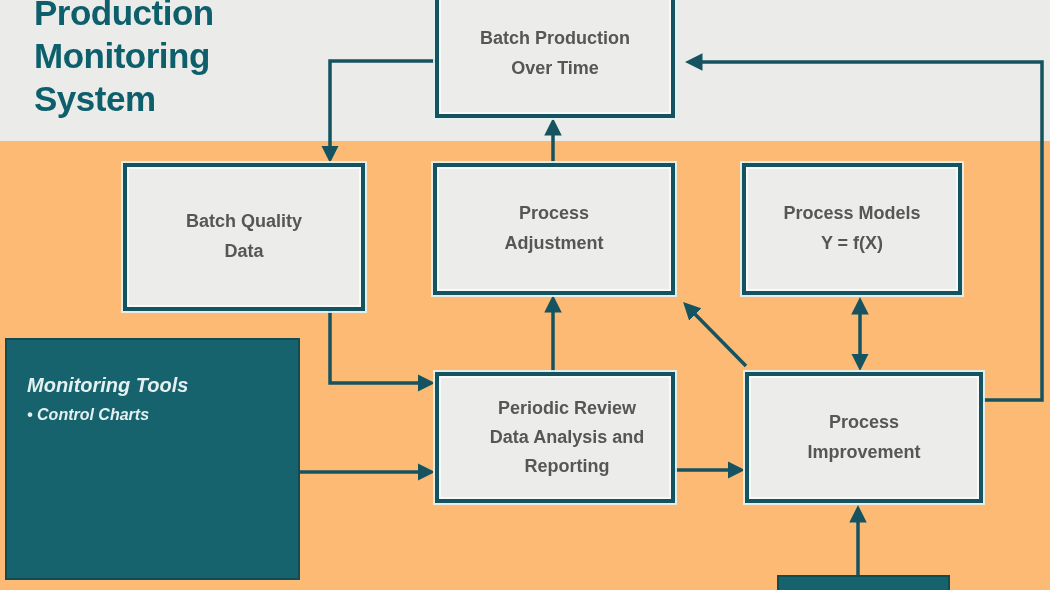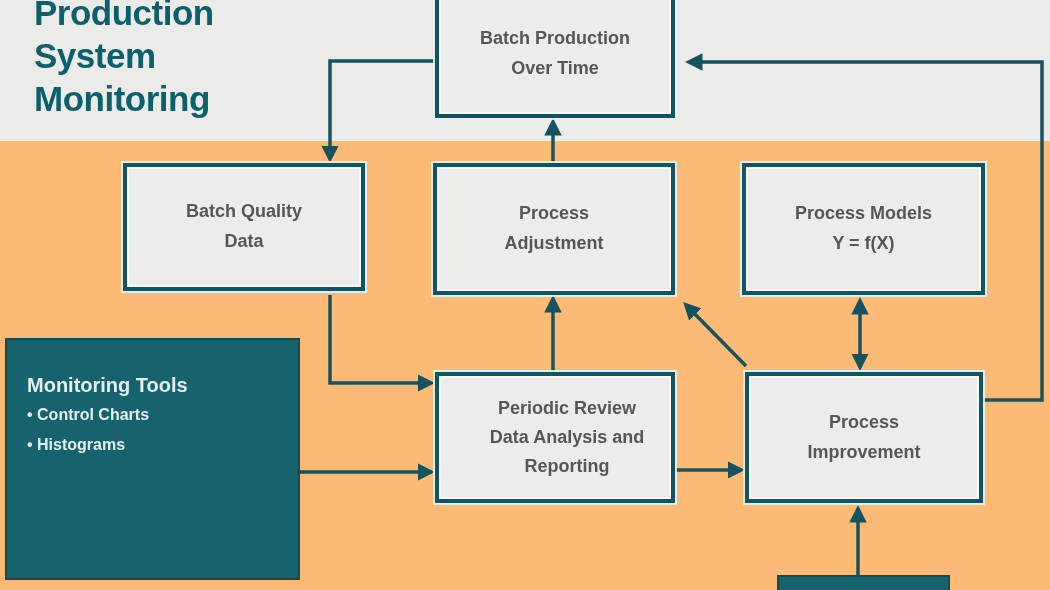--- a/index.html
+++ b/index.html
@@ -24,30 +24,30 @@
     background:#ececeb;border:4px solid #14535f;
     box-shadow:0 0 0 2px rgba(225,243,244,0.9), inset 0 0 0 2px rgba(250,253,253,0.85);
     display:flex;align-items:center;justify-content:center;
     text-align:center;
   }
   .node .lbl{
     white-space:pre-line;color:#565656;font-size:18px;font-weight:600;
     line-height:1.65;
   }
   .node.batch-production{left:435px;top:-10px;width:240px;height:128px;}
-  .node.batch-quality{left:123px;top:163px;width:242px;height:128px;}
+  .node.batch-quality{left:123px;top:163px;width:242px;height:148px;}
   .node.process-adjustment{left:433px;top:163px;width:242px;height:132px;}
-  .node.process-models{left:742px;top:163px;width:243px;height:132px;}
+  .node.process-models{left:742px;top:163px;width:220px;height:132px;}
   .node.periodic-review{left:435px;top:372px;width:240px;height:131px;padding-left:24px;}
   .node.periodic-review .lbl{line-height:1.6;}
   .node.process-improvement{left:745px;top:372px;width:238px;height:131px;}
   .tools-box{
     position:absolute;left:5px;top:338px;width:295px;height:242px;z-index:2;
     box-sizing:border-box;background:#16626d;border:2px solid #114c55;
-    color:#e4f0f0;padding:30px 0 0 20px;
+    color:#e4f0f0;padding:30px 0 0 20px;font-style:italic;
   }
   .tools-box .tools-heading{
     font-size:20px;font-weight:bold;line-height:30px;
   }
   .tools-box ul{list-style:none;margin:0;padding:0;}
   .tools-box li{
     font-size:16px;font-weight:bold;line-height:30px;
   }
   .tools-box li::before{content:"\2022\00a0";}
   .offscreen-node{
@@ -57,22 +57,22 @@
 </style>
 </head>
 <body>
 
 <div id="stage">
 
   <div class="top-band"></div>
 
   <div class="diagram-title">
     <span>Production</span>
+    <span>Monitoring</span>
     <span>System</span>
-    <span>Monitoring</span>
   </div>
 
   <svg class="connectors" width="1050" height="590" viewBox="0 0 1050 590">
     <defs>
       <marker id="arrow" viewBox="0 0 10 10" refX="6" refY="5" markerWidth="5" markerHeight="5" orient="auto-start-reverse">
         <path d="M0,0 L10,5 L0,10 Z" fill="#14535f"></path>
       </marker>
     </defs>
     <g fill="none" stroke="#14535f" stroke-width="3.5">
       <path d="M437,61 H330 V156" marker-end="url(#arrow)"></path>
@@ -116,19 +116,18 @@
 
   <div class="node process-improvement">
     <span class="lbl">Process
 Improvement</span>
   </div>
 
   <div class="tools-box">
     <div class="tools-heading">Monitoring Tools</div>
     <ul>
       <li>Control Charts</li>
-      <li>Histograms</li>
     </ul>
   </div>
 
   <div class="offscreen-node"></div>
 
 </div>
 
 </body></html>

